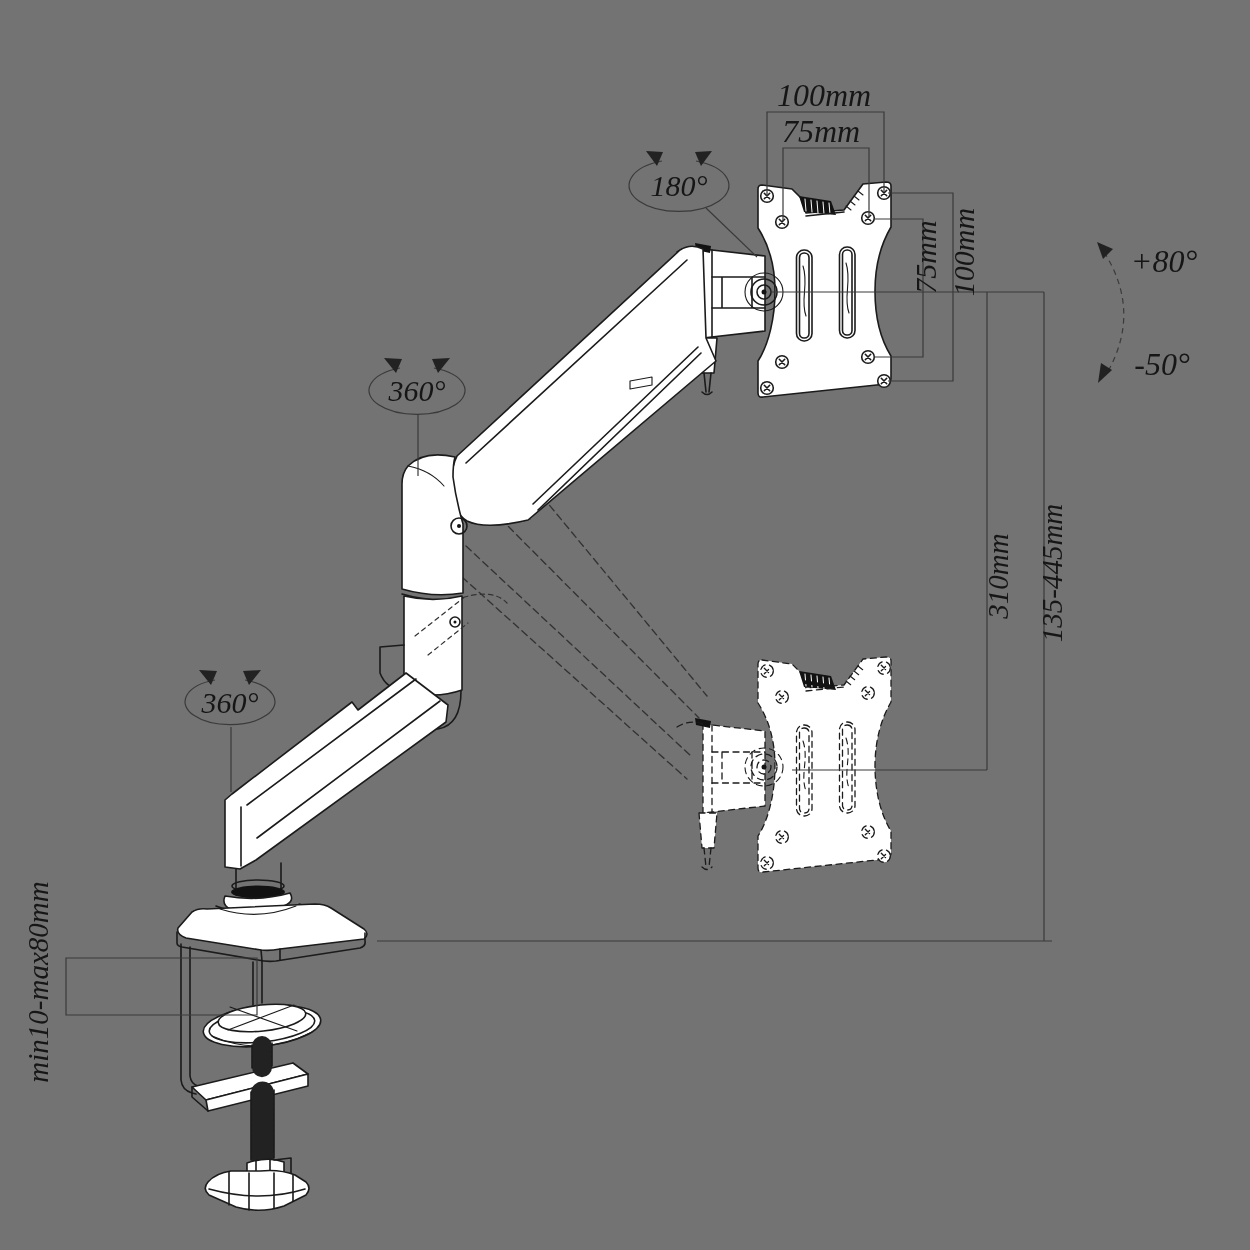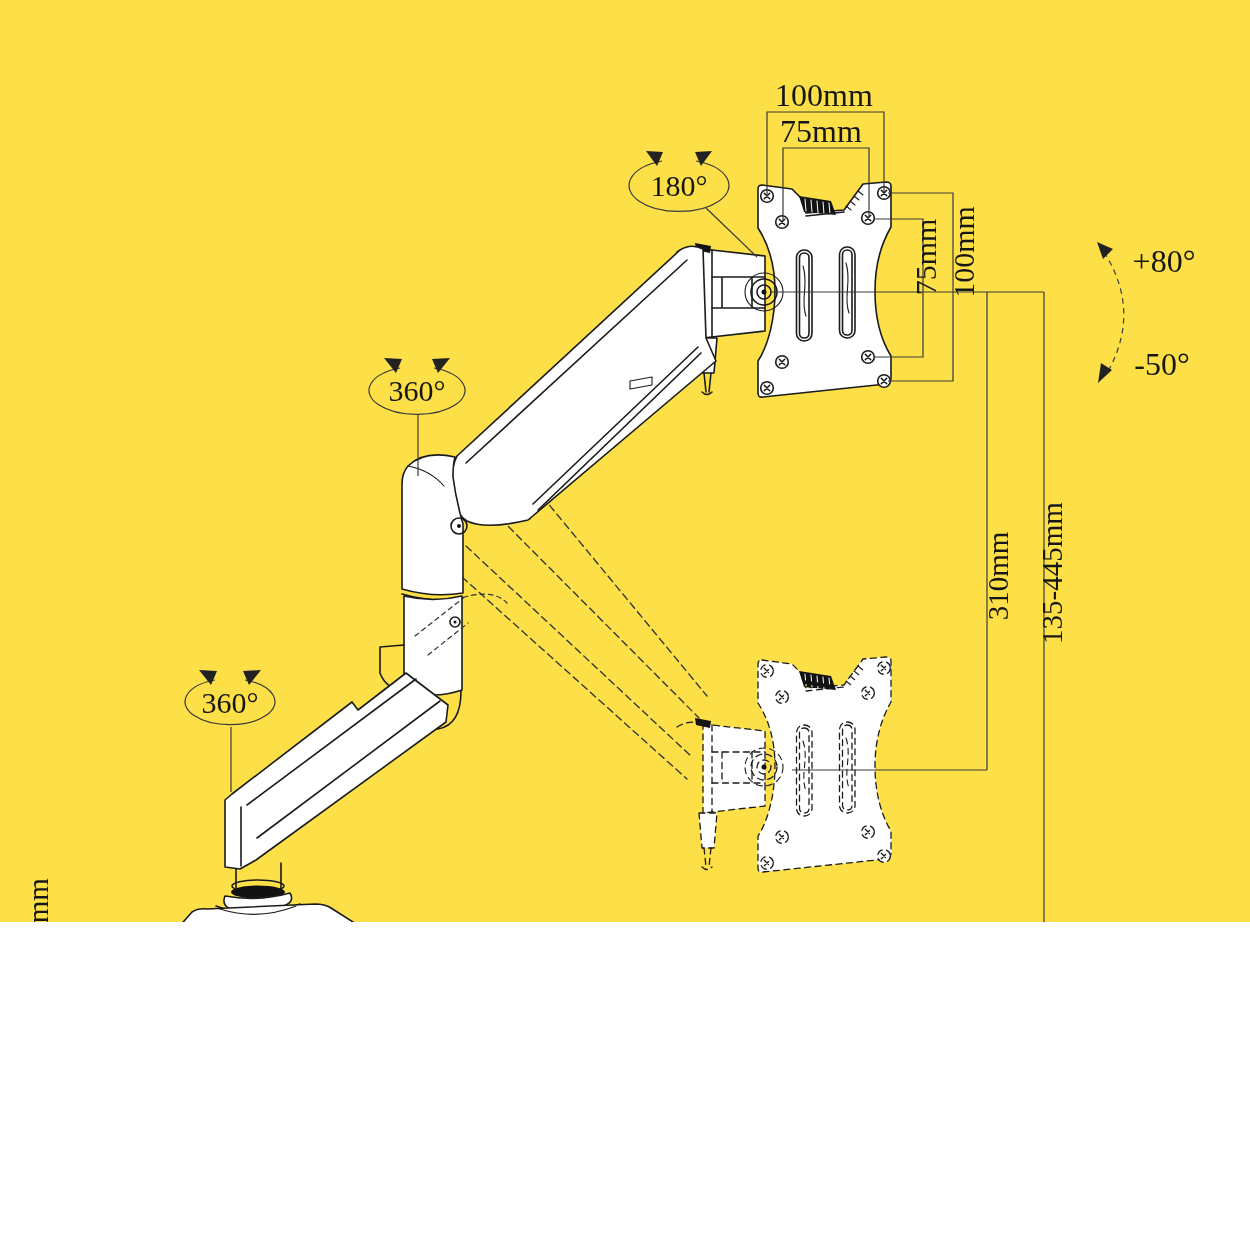--- a/index.html
+++ b/index.html
@@ -1,16 +1,16 @@
 <!DOCTYPE html>
 <html><head>
 <meta charset="utf-8">
 <style>
   html,body{margin:0;padding:0;background:#ffffff;}
-  .stage{width:1250px;height:922px;background:#fde047;position:relative;overflow:hidden;}
+  .stage{width:1250px;height:1250px;background:#737373;position:relative;overflow:hidden;font-style:italic;}
   svg{display:block;}
   .draw{stroke:#1b1b1b;stroke-width:1.6;fill:#ffffff;stroke-linejoin:round;stroke-linecap:round;}
   .ln{fill:none;}
   .thin{stroke-width:1.1;}
   .dim{stroke:#3a3a3a;stroke-width:1.2;fill:none;stroke-linecap:butt;}
   .ghostUse{stroke-dasharray:6 4.5;stroke-width:1.3;}
   .ghostLine{stroke:#333;stroke-width:1.35;fill:none;stroke-dasharray:7 4.5;stroke-linecap:round;}
   .ghostLine2{stroke:#333;stroke-width:1.2;fill:none;stroke-dasharray:4.5 4;stroke-linecap:round;}
   .arrow{fill:#222;stroke:none;}
   .dark{fill:#121212;stroke:none;}

